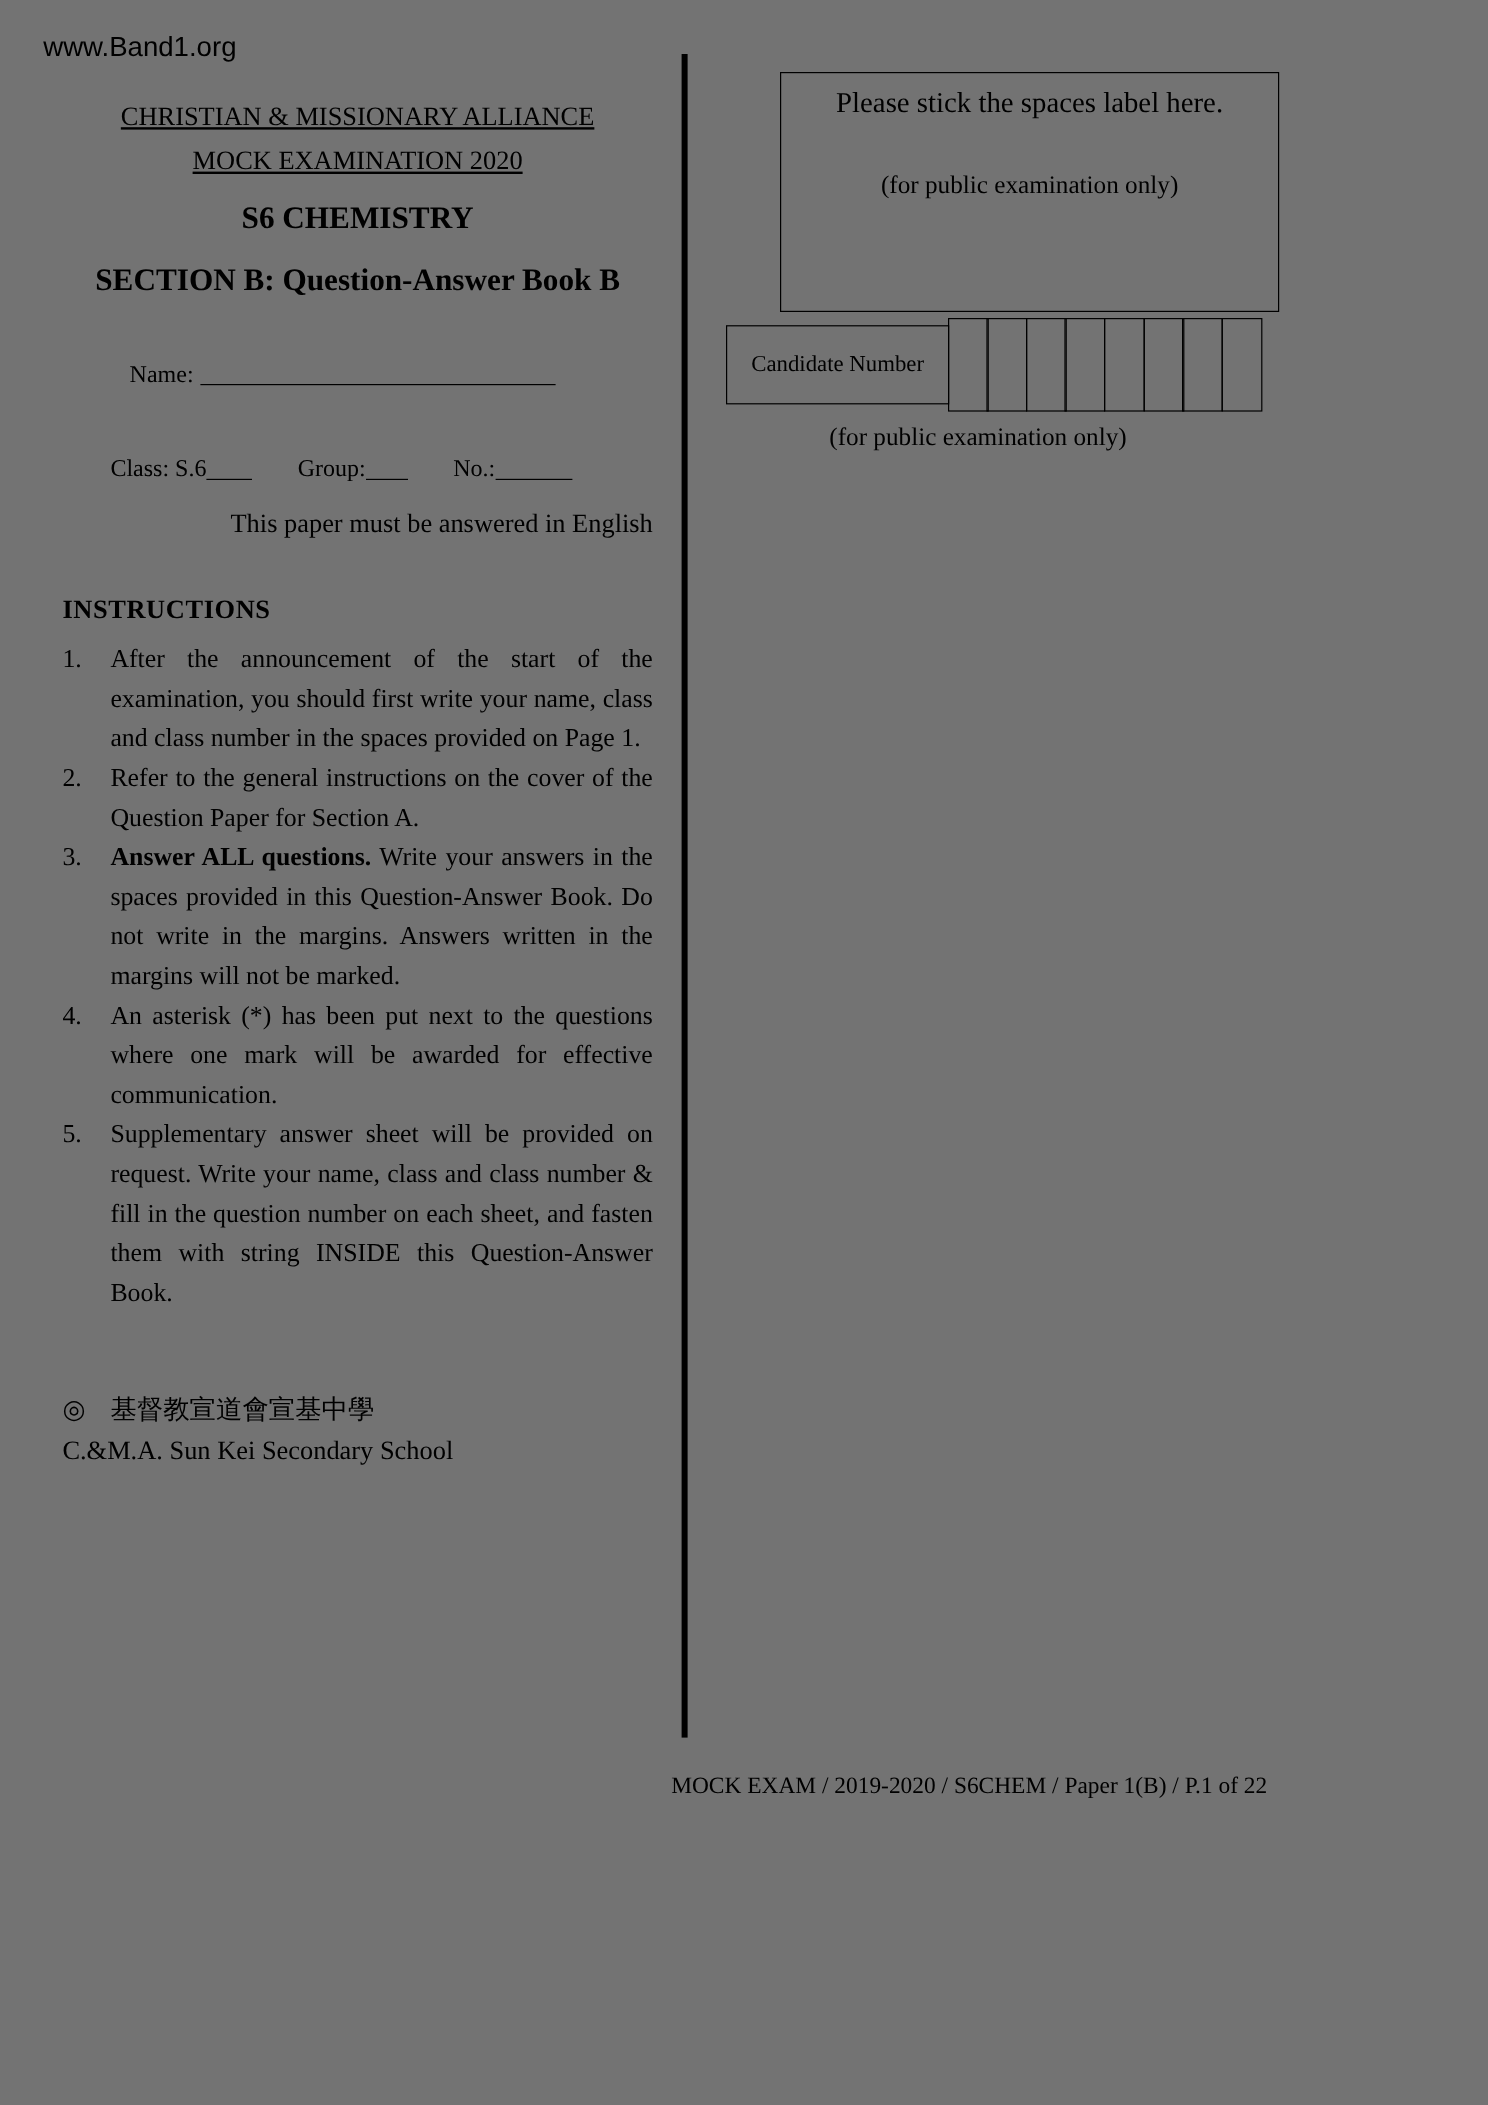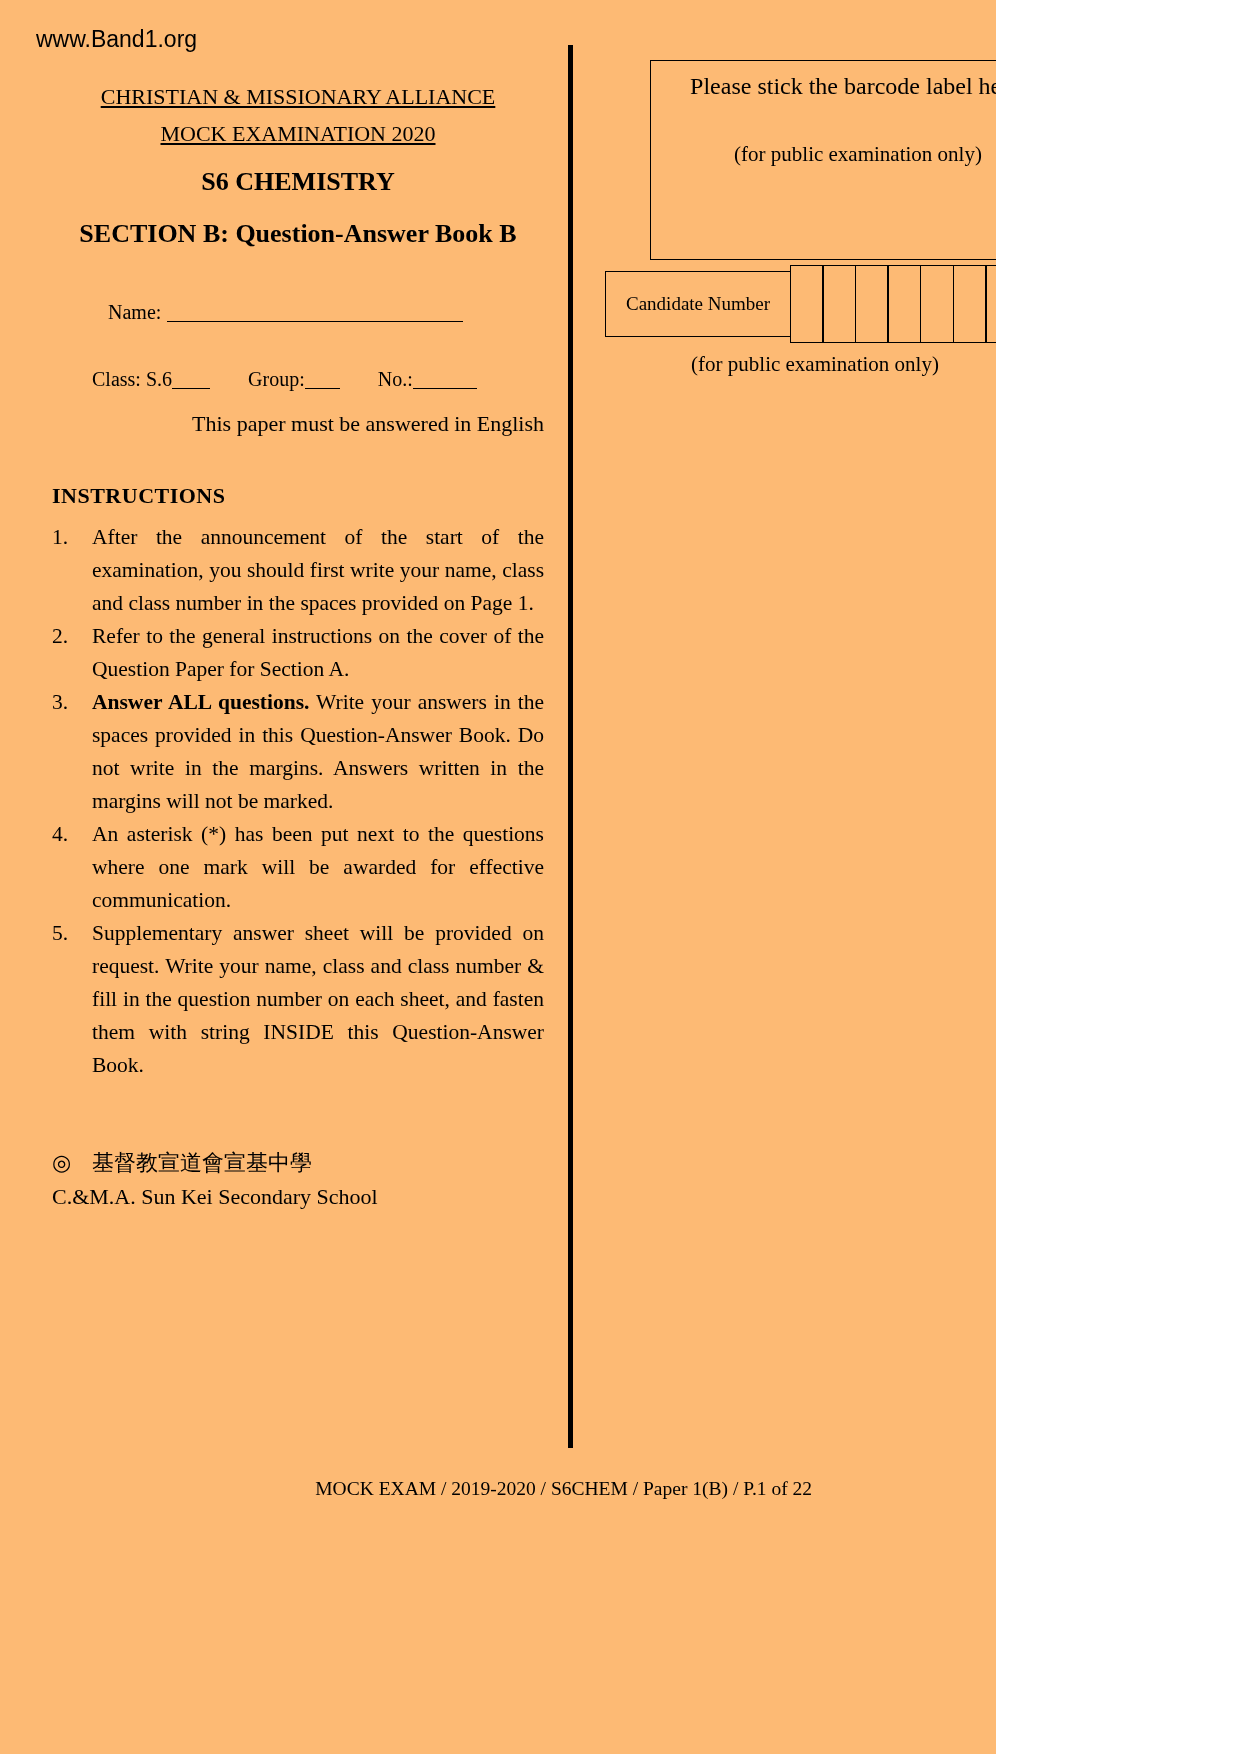--- a/index.html
+++ b/index.html
@@ -1,21 +1,21 @@
 <!DOCTYPE html>
 <html><head>
 <meta charset="utf-8">
 <style>
   * { box-sizing: border-box; margin: 0; padding: 0; }
   html, body { background: #ffffff; }
   .page {
     position: relative;
-    width: 996px;
+    width: 1240px;
     height: 1754px;
-    background: #fdba74;
+    background: #737373;
     color: #000000;
     font-family: "Liberation Serif", serif;
     overflow: hidden;
   }
   .watermark {
     position: absolute;
     top: 26px;
     left: 36px;
     font-family: "Liberation Sans", sans-serif;
     font-size: 23px;
@@ -52,21 +52,21 @@
     font-size: 26px;
     font-weight: bold;
     margin-top: 22px;
   }
   .field-line {
     font-size: 20px;
     margin-top: 52px;
     margin-left: 56px;
   }
   .field-line.class-line {
-    margin-top: 44px;
+    margin-top: 56px;
     margin-left: 40px;
   }
   .blank {
     display: inline-block;
     border-bottom: 1.6px solid #000;
     height: 14px;
     vertical-align: -3px;
   }
   .blank-name { width: 296px; margin-left: 6px; }
   .blank-class { width: 38px; }
@@ -218,21 +218,21 @@
       </div>
 
     <div class="copyright-line">
       <span class="copyright-symbol">◎</span><span>基督教宣道會宣基中學</span>
     </div>
     <div class="school-english">C.&amp;M.A. Sun Kei Secondary School</div>
   </div>
 
   <div class="right-col">
     <div class="barcode-box">
-      <div class="barcode-line1">Please stick the barcode label here.</div>
+      <div class="barcode-line1">Please stick the spaces label here.</div>
       <div class="barcode-line2">(for public examination only)</div>
     </div>
 
     <div class="candidate-row">
       <div class="candidate-label">Candidate Number</div>
       <div class="candidate-cells">
           <div class="candidate-cell"></div>
           <div class="candidate-cell"></div>
           <div class="candidate-cell"></div>
           <div class="candidate-cell"></div>

